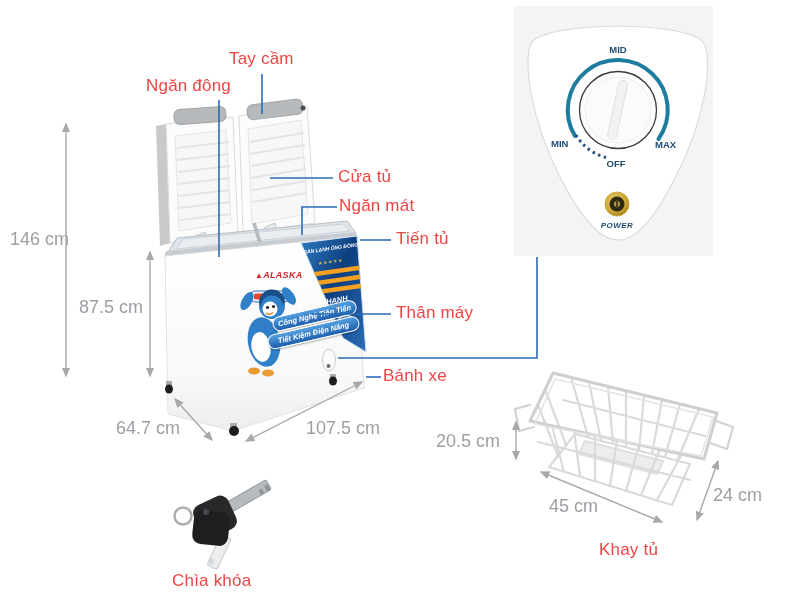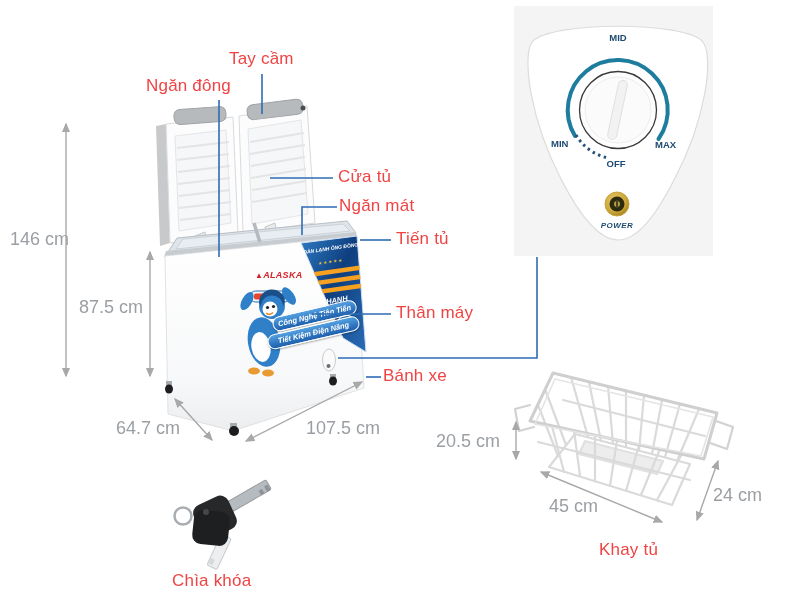--- a/index.html
+++ b/index.html
@@ -235,21 +235,21 @@
   <div class="lbl" style="left:172px;top:571px">Chìa khóa</div>
 
   <div class="dim" style="left:10px;top:229px;width:54px;text-align:left">146 cm</div>
   <div class="dim" style="left:79px;top:297px">87.5 cm</div>
   <div class="dim" style="left:116px;top:418px">64.7 cm</div>
   <div class="dim" style="left:306px;top:418px">107.5 cm</div>
   <div class="dim" style="left:436px;top:431px">20.5 cm</div>
   <div class="dim" style="left:549px;top:496px">45 cm</div>
   <div class="dim" style="left:713px;top:485px">24 cm</div>
 
-  <div class="plbl ctr" style="left:604px;top:32px;width:28px">MID</div>
+  <div class="plbl ctr" style="left:604px;top:44px;width:28px">MID</div>
   <div class="plbl" style="left:551px;top:138px">MIN</div>
   <div class="plbl" style="left:655px;top:139px">MAX</div>
   <div class="plbl ctr" style="left:602px;top:158px;width:28px">OFF</div>
   <div class="plbl ctr pow" style="left:592px;top:221px;width:50px">POWER</div>
 
   <svg width="800" height="600" viewBox="0 0 800 600" style="pointer-events:none">
     <defs>
       <marker id="ah" markerWidth="8" markerHeight="8" refX="6" refY="3" orient="auto-start-reverse">
         <path d="M0,0 L7,3 L0,6 Z" fill="#a8a8a8"></path>
       </marker>

